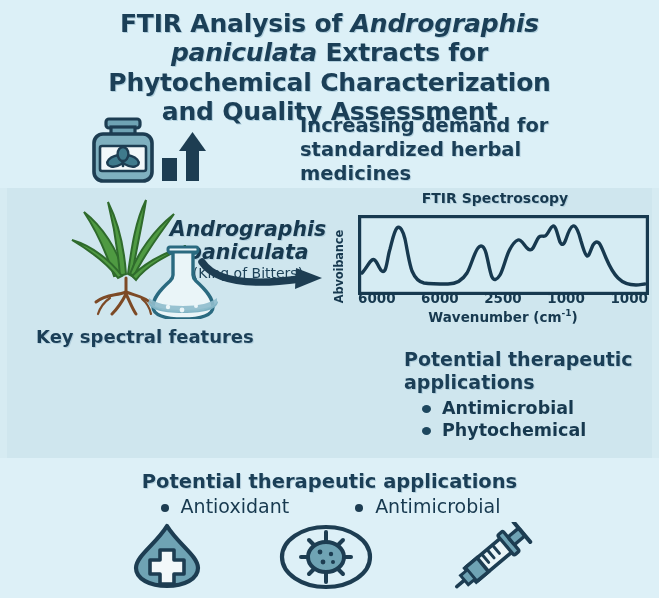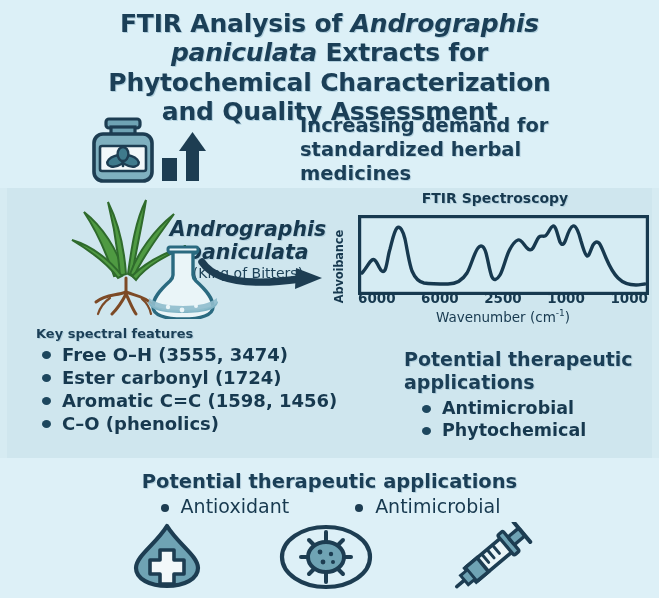--- a/index.html
+++ b/index.html
@@ -63,28 +63,28 @@
     writing-mode:vertical-rl;transform:rotate(180deg);
     letter-spacing:-.2px;
   }
   .xticks{
     position:absolute;left:22px;top:100px;width:290px;
     display:flex;justify-content:space-between;
     font-size:13.5px;font-weight:bold;color:#17394f;
   }
   .xlab{
     position:absolute;left:22px;top:118px;width:290px;text-align:center;
-    font-size:13.5px;font-weight:normal;color:#17394f;
+    font-size:13.5px;font-weight:bold;color:#17394f;
   }
   .xlab sup{font-size:9px;}
 
   
   .keyf{position:absolute;left:36px;top:326px;width:360px;}
   .keyf h3{
-    margin:0;font-size:13px;font-weight:bold;color:#1b3f57;
+    margin:0;font-size:18px;font-weight:bold;color:#1b3f57;
     text-shadow:1px 1px 0 rgba(150,185,205,.5);
   }
   .keyf ul{margin:2px 0 0 0;padding:0;list-style:none;}
   .keyf li{
     font-size:18px;font-weight:bold;color:#17394f;line-height:1.28;
     padding-left:26px;position:relative;white-space:nowrap;
   }
   .keyf li::before{
     content:"";position:absolute;left:6px;top:8px;
     width:9px;height:8px;border-radius:50%;background:#1d475e;
@@ -269,26 +269,20 @@
       <span>1000</span>
     </div>
 
     <div class="xlab">
       <span>Wavenumber (cm</span><sup>-1</sup><span>)</span>
     </div>
   </div>
 
   <div class="keyf">
     <h3>Key spectral features</h3>
-    <ul>
-      <li>Free O–H (3555, 3474)</li>
-      <li>Ester carbonyl (1724)</li>
-      <li>Aromatic C=C (1598, 1456)</li>
-      <li>C–O (phenolics)</li>
-    </ul>
   </div>
 
   <div class="ther">
     <h3>Potential therapeutic applications</h3>
     <ul>
       <li>Antimicrobial</li>
       <li>Phytochemical</li>
     </ul>
   </div>
 

